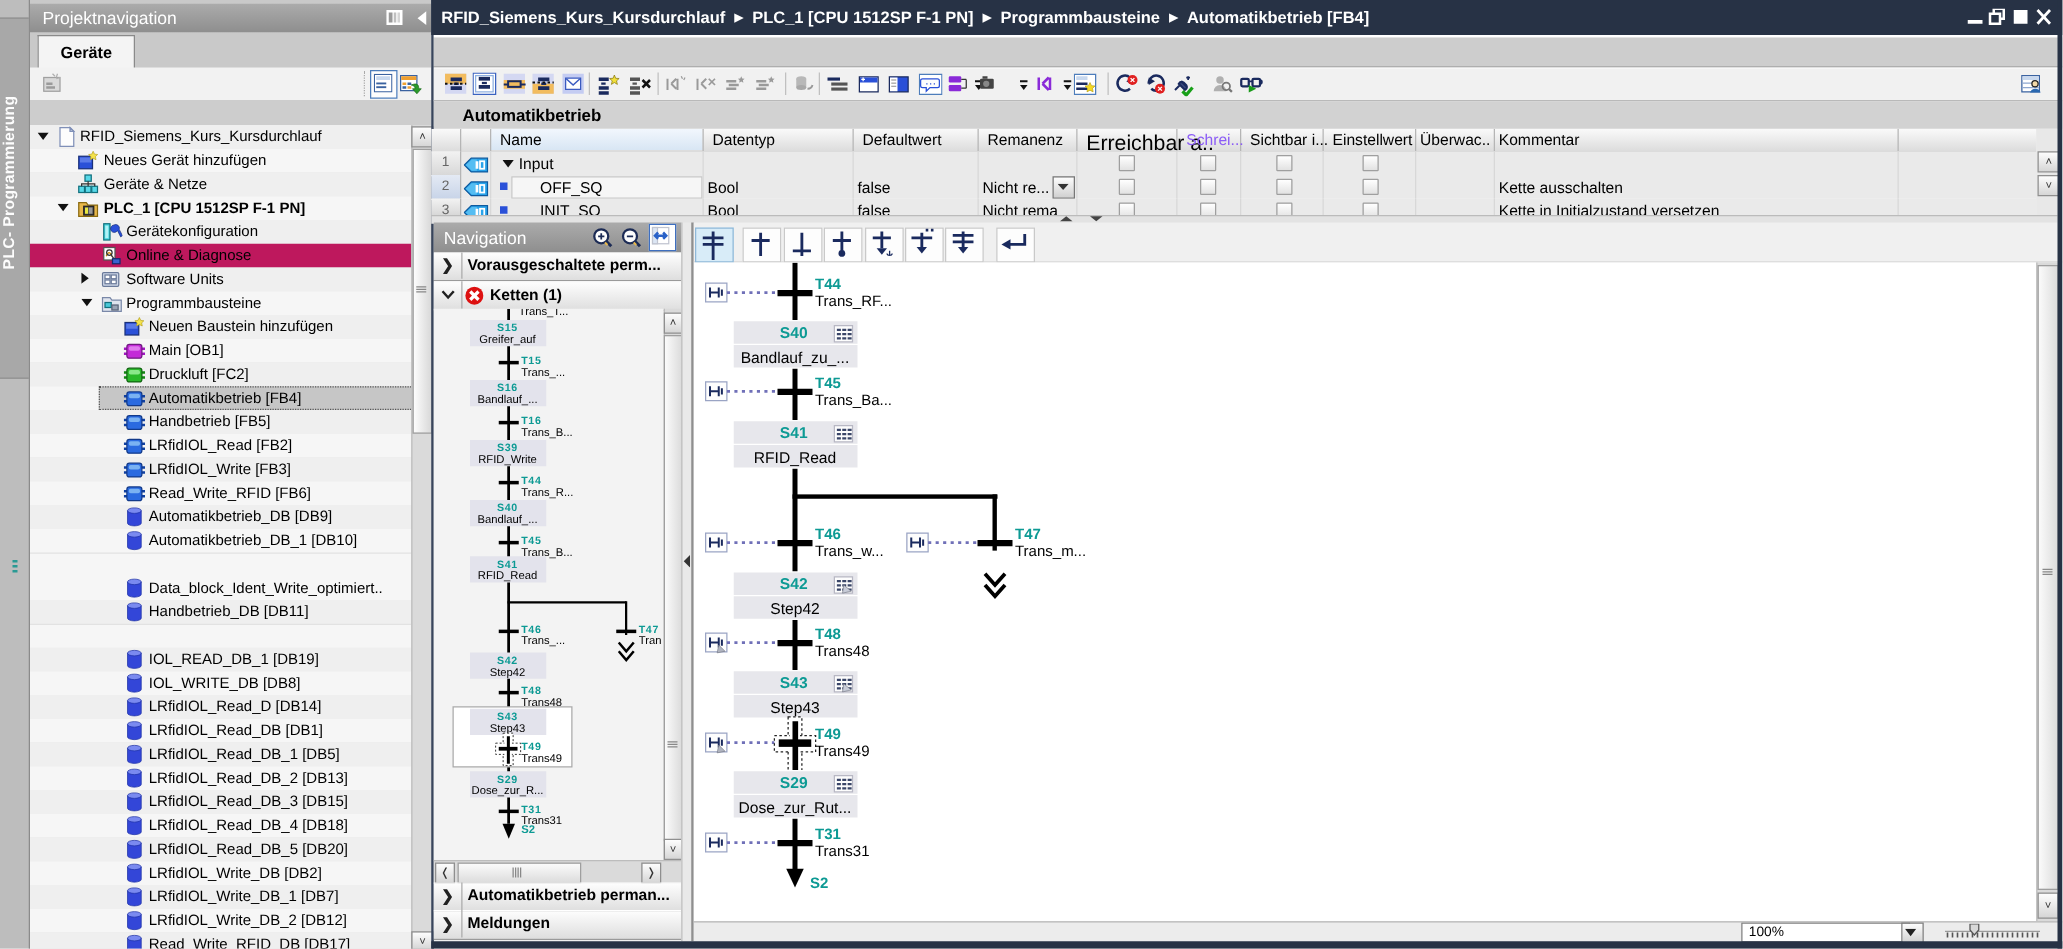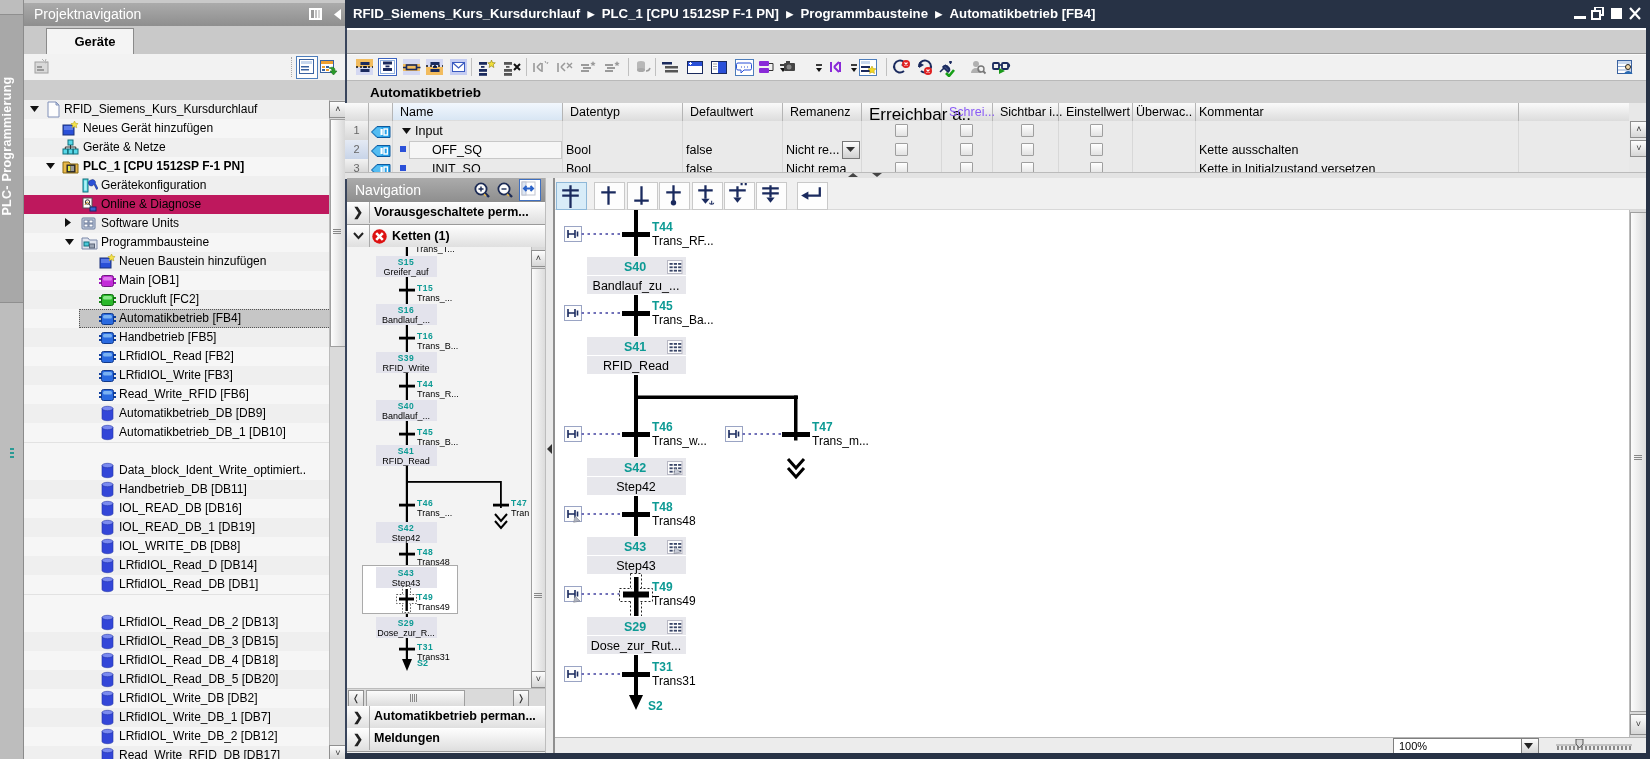--- a/index.html
+++ b/index.html
@@ -129,21 +129,21 @@
         <rect x="2" y="2" width="3" height="8" fill="#9a9a9a"></rect>
         <rect x="6" y="2" width="2" height="8" fill="#c0c0c0"></rect>
         <rect x="9" y="2" width="2" height="8" fill="#d5d5d5"></rect>
       </svg>
      <svg class="abs" style="left:308px;top:5px;" width="12" height="13">
         <path d="M9,1 L2,6.5 L9,12 Z" fill="#fff"></path>
       </svg>
   </div>
 
   <div class="abs" style="left:24px;top:26px;width:321px;height:28px;background:#c9c9c9;"></div>
-  <div class="abs" style="left:46px;top:28px;width:76px;height:26px;background:#f4f4f4;border:1px solid #8a8a8a;border-bottom:none;font-size:13px;font-weight:bold;color:#000;line-height:26px;text-align:center;padding-left:10px;">Geräte</div>
+  <div class="abs" style="left:30px;top:28px;width:76px;height:26px;background:#f4f4f4;border:1px solid #8a8a8a;border-bottom:none;font-size:13px;font-weight:bold;color:#000;line-height:26px;text-align:center;">Geräte</div>
 
   <div class="abs" style="left:24px;top:54px;width:321px;height:26px;background:#f2f2f2;border-bottom:1px solid #c6c6c6;"></div>
   <svg class="abs" style="left:34px;top:58px;" width="18" height="18">
       <rect x="1" y="4" width="13" height="11" fill="#d9d9d9" stroke="#a0a0a0"></rect>
       <rect x="3" y="8" width="5" height="2" fill="#9a9a9a"></rect>
       <rect x="3" y="11" width="7" height="2" fill="#9a9a9a"></rect>
       <path d="M8 1 l2 2 M12 1 l-1 3 M14 4 l-3 1" stroke="#b0b0b0" fill="none"></path>
     </svg>
   <div class="abs" style="left:291px;top:57px;width:1px;height:20px;border-left:1px dotted #aaa;"></div>
   <div class="abs" style="left:296px;top:56px;width:20px;height:21px;background:#fdfdfd;border:1px solid #4d7dbb;"></div>
@@ -292,26 +292,20 @@
           <use href="#i-db"></use>
         </svg>
         <span style="left:95px;font-weight:normal;">Data_block_Ident_Write_optimiert..</span>
       </div>
       <div class="trow" style="top:380px;background:#efefef;">
         <svg class="ticon" style="left:75px;" width="17" height="17">
           <use href="#i-db"></use>
         </svg>
         <span style="left:95px;font-weight:normal;">Handbetrieb_DB [DB11]</span>
       </div>
-      <div class="trow" style="top:399px;background:#f6f6f6;">
-        <svg class="ticon" style="left:75px;" width="17" height="17">
-          <use href="#i-db"></use>
-        </svg>
-        <span style="left:95px;font-weight:normal;">IOL_READ_DB [DB16]</span>
-      </div>
       <div class="trow" style="top:418px;background:#efefef;">
         <svg class="ticon" style="left:75px;" width="17" height="17">
           <use href="#i-db"></use>
         </svg>
         <span style="left:95px;font-weight:normal;">IOL_READ_DB_1 [DB19]</span>
       </div>
       <div class="trow" style="top:437px;background:#f6f6f6;">
         <svg class="ticon" style="left:75px;" width="17" height="17">
           <use href="#i-db"></use>
         </svg>
@@ -321,20 +315,26 @@
         <svg class="ticon" style="left:75px;" width="17" height="17">
           <use href="#i-db"></use>
         </svg>
         <span style="left:95px;font-weight:normal;">LRfidIOL_Read_D [DB14]</span>
       </div>
       <div class="trow" style="top:475px;background:#f6f6f6;">
         <svg class="ticon" style="left:75px;" width="17" height="17">
           <use href="#i-db"></use>
         </svg>
         <span style="left:95px;font-weight:normal;">LRfidIOL_Read_DB [DB1]</span>
+      </div>
+      <div class="trow" style="top:494px;background:#efefef;">
+        <svg class="ticon" style="left:75px;" width="17" height="17">
+          <use href="#i-db"></use>
+        </svg>
+        <span style="left:95px;font-weight:normal;">LRfidIOL_Read_DB_1 [DB5]</span>
       </div>
       <div class="trow" style="top:513px;background:#f6f6f6;">
         <svg class="ticon" style="left:75px;" width="17" height="17">
           <use href="#i-db"></use>
         </svg>
         <span style="left:95px;font-weight:normal;">LRfidIOL_Read_DB_2 [DB13]</span>
       </div>
       <div class="trow" style="top:532px;background:#efefef;">
         <svg class="ticon" style="left:75px;" width="17" height="17">
           <use href="#i-db"></use>

